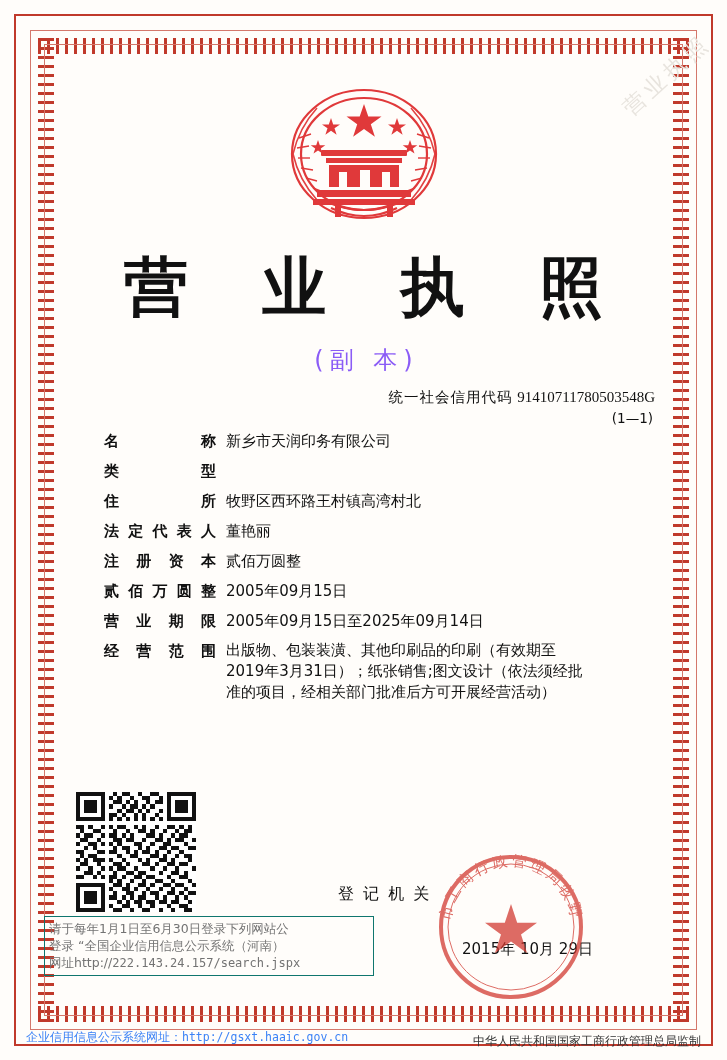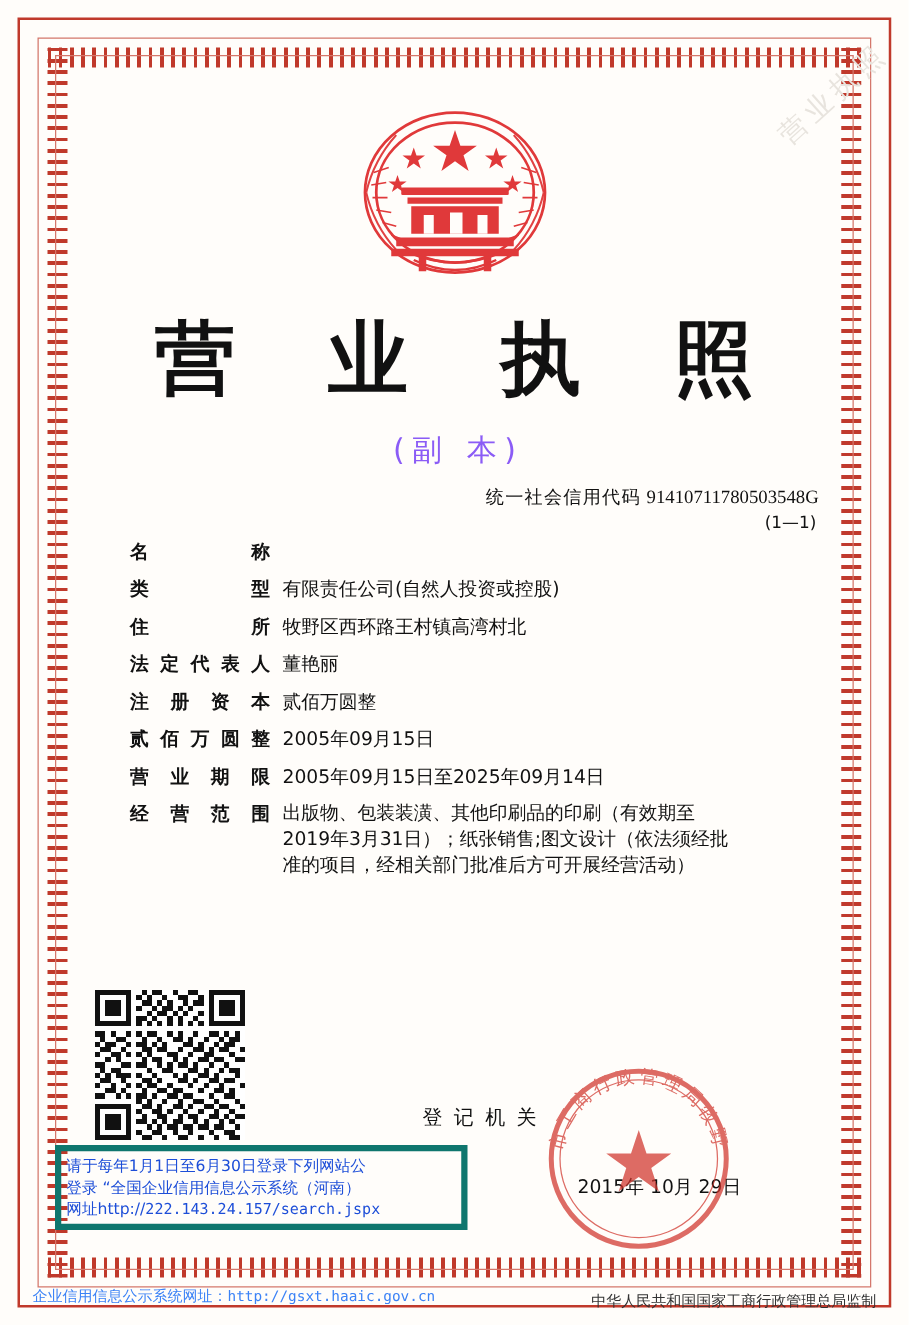--- a/index.html
+++ b/index.html
@@ -188,24 +188,24 @@
     width: 120px;
     height: 120px;
   }
 
   
   .notice {
     position: absolute;
     left: 44px;
     top: 916px;
     width: 330px;
-    color: #1d4ed8;
+    color: #737373;
     font-size: 12.5px;
     line-height: 17px;
-    border: 5px solid #0f766e;
+    border: 1px solid #0f766e;
     padding: 3px 4px;
     box-sizing: border-box;
   }
   .notice .url {
     font-family: "DejaVu Sans Mono", "Liberation Mono", monospace;
     font-size: 12px;
   }
 
   
   .authority {
@@ -335,25 +335,25 @@
   <div class="credit-line">
     <span class="label">统一社会信用代码</span>
     <span class="code">91410711780503548G</span>
   </div>
   <div class="page-index">(1—1)</div>
 
   <div class="fields">
 
     <div class="field-row">
       <div class="field-label">名称</div>
+      <div class="field-value">新乡市天润印务有限公司</div>
     </div>
 
     <div class="field-row">
       <div class="field-label">类型</div>
-      <div class="field-value">有限责任公司(自然人投资或控股)</div>
     </div>
 
     <div class="field-row">
       <div class="field-label">住所</div>
       <div class="field-value">牧野区西环路王村镇高湾村北</div>
     </div>
 
     <div class="field-row">
       <div class="field-label">法定代表人</div>
       <div class="field-value">董艳丽</div>

